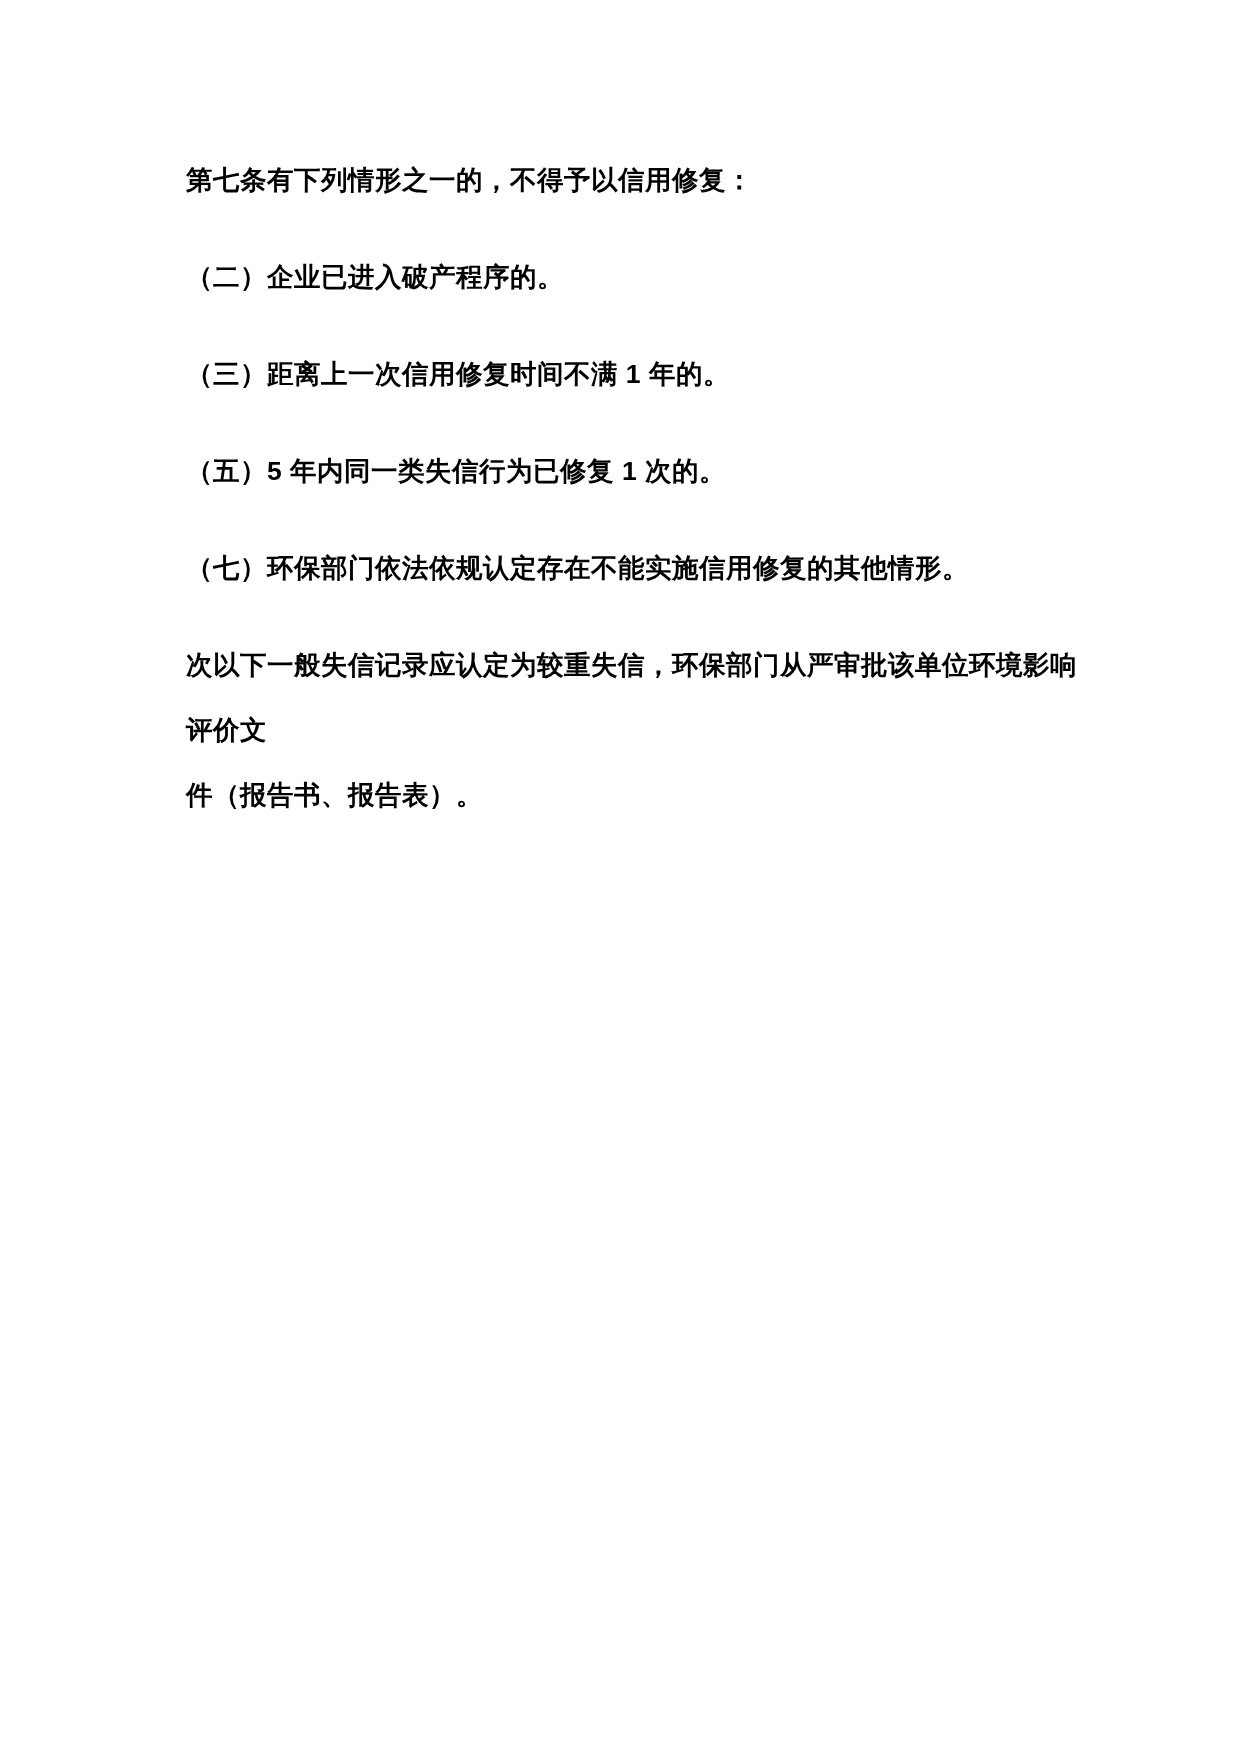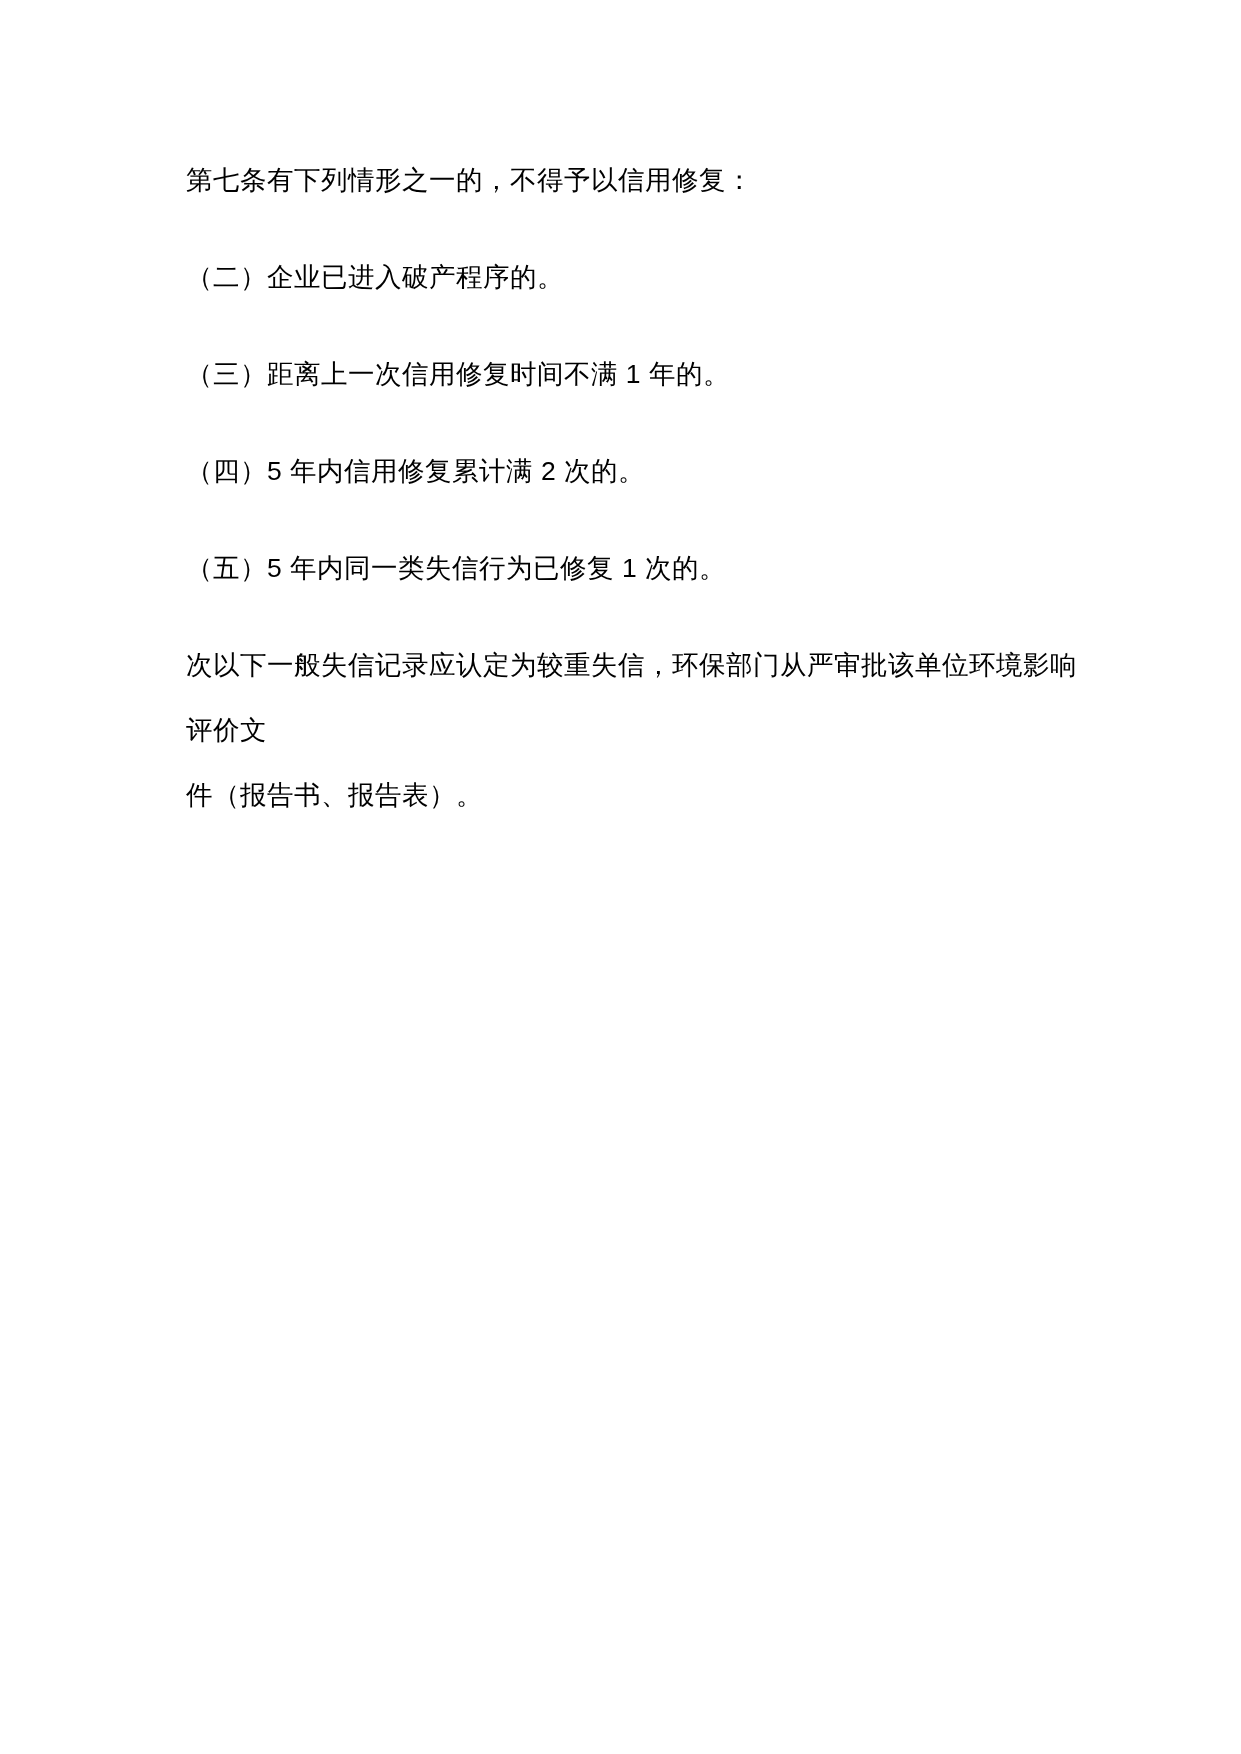--- a/index.html
+++ b/index.html
@@ -6,20 +6,21 @@
     margin: 0;
     padding: 0;
     background: #ffffff;
   }
   .page {
     position: relative;
     width: 1241px;
     height: 1754px;
     background: #ffffff;
     overflow: hidden;
+    font-weight: bold;
   }
   .content {
     box-sizing: border-box;
     padding: 148px 155px 0 186px;
   }
   .para {
     margin: 0 0 32px 0;
     font-family: "Liberation Sans", "DejaVu Sans", sans-serif;
     font-size: 26.5px;
     line-height: 65px;
@@ -30,19 +31,19 @@
   }
 </style>
 </head>
 <body>
 
 <div class="page">
   <div class="content">
     <p class="para">第七条有下列情形之一的，不得予以信用修复：</p>
     <p class="para">（二）企业已进入破产程序的。</p>
     <p class="para">（三）距离上一次信用修复时间不满 1 年的。</p>
-    <p class="para">（四）5 年内信用修复累计满 2 次的。</p>
     <p class="para">（五）5 年内同一类失信行为已修复 1 次的。</p>
+    <p class="para">（七）环保部门依法依规认定存在不能实施信用修复的其他情形。</p>
     <p class="para">次以下一般失信记录应认定为较重失信，环保部门从严审批该单位环境影响评价文
 件（报告书、报告表）。</p>
 
   </div>
 </div>
 
 </body></html>

